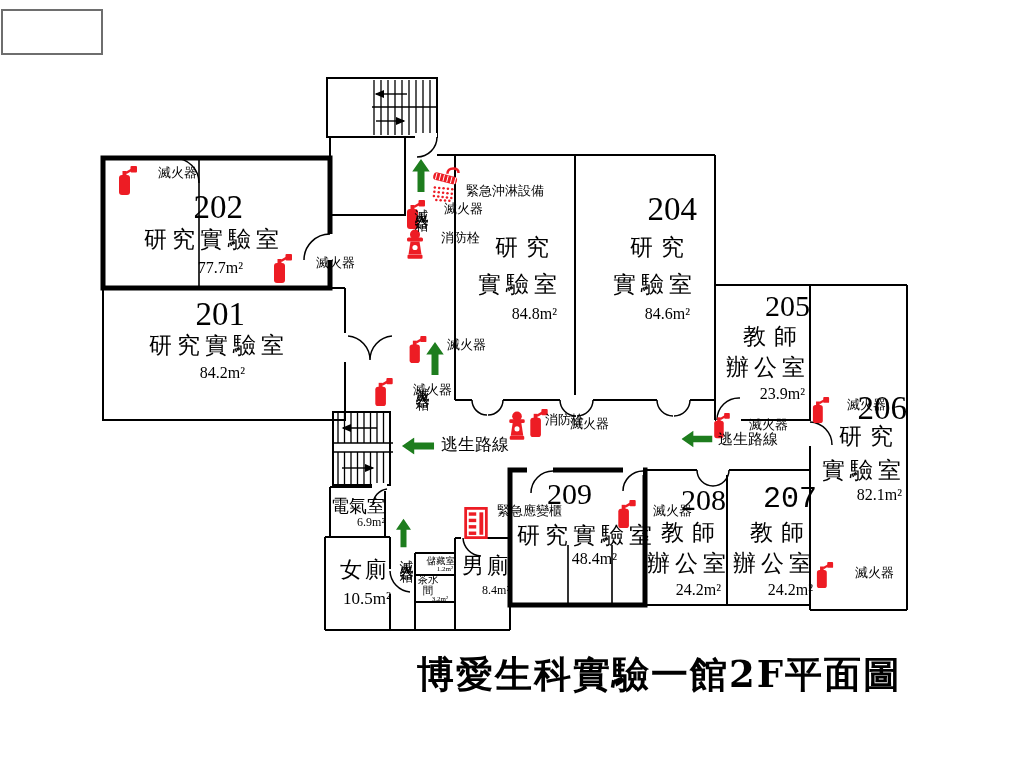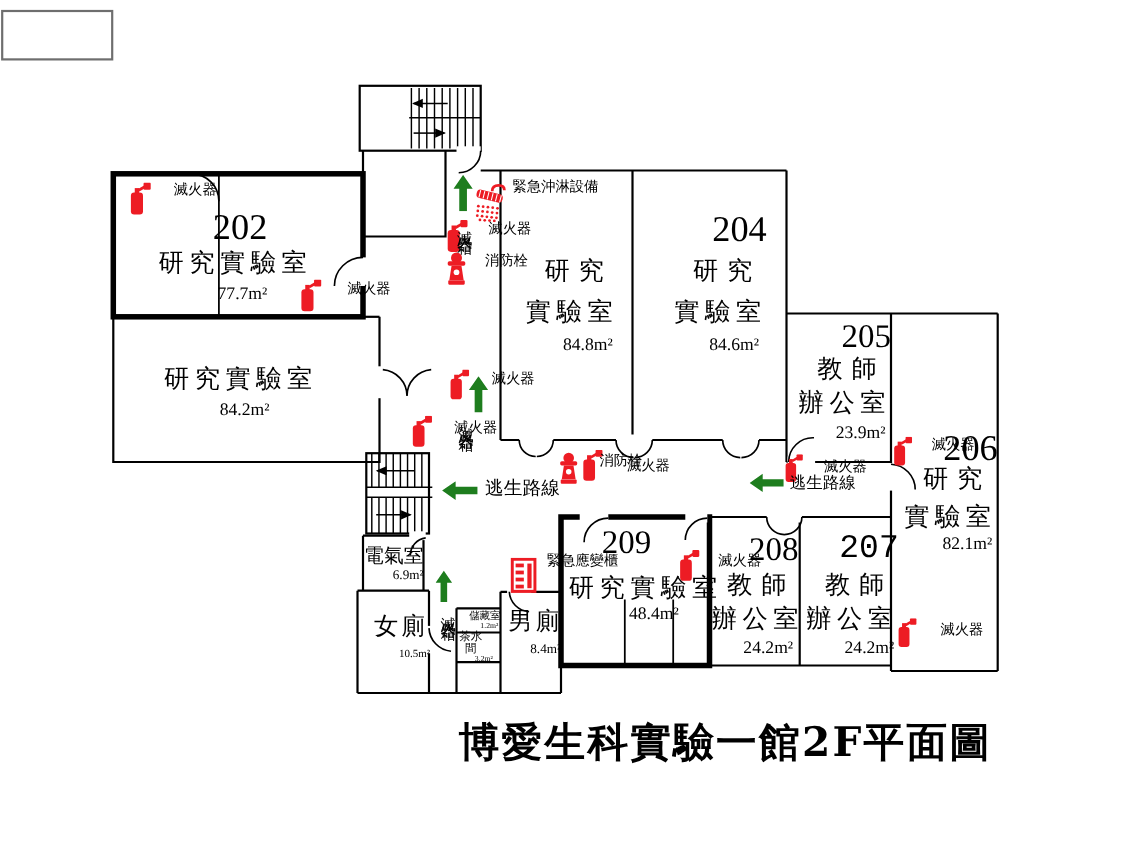--- a/index.html
+++ b/index.html
@@ -253,20 +253,21 @@
       <g transform="rotate(-90 697 439)">
           <use href="#ic-arrow" x="688.5" y="423.5" width="17" height="31"></use>
         </g>
     </g>
   </svg>
 
   <div class="txt num roomnum ctr" style="left:143px;top:190px;width:100px;">202</div>
   <div class="txt rname ctr" style="left:116px;top:227px;width:168px;">研究實驗室</div>
   <div class="txt area ctr" style="left:143px;top:260px;width:100px;">77.7m²</div>
 
+  <div class="txt num roomnum ctr" style="left:145px;top:297px;width:100px;">201</div>
   <div class="txt rname ctr" style="left:121px;top:333px;width:168px;">研究實驗室</div>
   <div class="txt area ctr" style="left:145px;top:365px;width:100px;">84.2m²</div>
 
   <div class="txt rname2 ctr" style="left:467px;top:235px;width:90px;">研究</div>
   <div class="txt rname ctr" style="left:462px;top:272px;width:100px;">實驗室</div>
   <div class="txt area ctr" style="left:467px;top:306px;width:90px;">84.8m²</div>
 
   <div class="txt num roomnum ctr" style="left:597px;top:192px;width:100px;">204</div>
   <div class="txt rname2 ctr" style="left:602px;top:235px;width:90px;">研究</div>
   <div class="txt rname ctr" style="left:597px;top:272px;width:100px;">實驗室</div>
@@ -293,34 +294,34 @@
   <div class="txt area ctr" style="left:636px;top:582px;width:85px;">24.2m²</div>
 
   <div class="txt num roomnum-sm ctr" style="left:492px;top:478px;width:100px;">209</div>
   <div class="txt rname ctr" style="left:505px;top:523px;width:152px;">研究實驗室</div>
   <div class="txt area ctr" style="left:527px;top:551px;width:90px;">48.4m²</div>
 
   <div class="txt ctr" style="left:331px;top:497px;width:54px;font-size:18px;">電氣室</div>
   <div class="txt ctr num" style="left:331px;top:516px;width:54px;font-size:12px;">6.9m²</div>
 
   <div class="txt ctr" style="left:328px;top:558px;width:62px;font-size:22px;letter-spacing:3px;">女廁</div>
-  <div class="txt ctr num" style="left:327px;top:590px;width:64px;font-size:10px;">10.5m²</div>
+  <div class="txt ctr num" style="left:327px;top:590px;width:64px;font-size:17px;">10.5m²</div>
 
   <div class="txt ctr" style="left:456px;top:554px;width:56px;font-size:22px;letter-spacing:3px;">男廁</div>
   <div class="txt ctr num" style="left:458px;top:584px;width:52px;font-size:12px;">8.4m²</div>
 
   <div class="txt ctr" style="left:417px;top:556px;width:38px;font-size:9.5px;">儲藏室</div>
   <div class="txt ctr num" style="left:419px;top:566px;width:34px;font-size:7px;">1.2m²</div>
 
   <div class="abs" style="left:415px;top:574px;width:26px;font-size:10.5px;line-height:1.05;text-align:center;white-space:normal;">茶水間</div>
   <div class="txt ctr num" style="left:414px;top:596px;width:34px;font-size:7px;">3.2m²</div>
 
   <div class="txt lbl" style="left:158px;top:166px;">滅火器</div>
   <div class="txt lbl" style="left:316px;top:256px;">滅火器</div>
-  <div class="txt lbl" style="left:466px;top:164px;">緊急沖淋設備</div>
+  <div class="txt lbl" style="left:466px;top:184px;">緊急沖淋設備</div>
   <div class="txt lbl" style="left:444px;top:202px;">滅火器</div>
   <div class="txt lbl" style="left:441px;top:231px;">消防栓</div>
   <div class="txt lbl" style="left:447px;top:338px;">滅火器</div>
   <div class="txt lbl" style="left:413px;top:383px;">滅火器</div>
   <div class="txt lbl" style="left:545px;top:413px;">消防栓</div>
   <div class="txt lbl" style="left:570px;top:417px;">滅火器</div>
   <div class="txt lbl" style="left:749px;top:418px;">滅火器</div>
   <div class="txt lbl15" style="left:718px;top:432px;">逃生路線</div>
   <div class="txt" style="left:441px;top:436px;font-size:17px;">逃生路線</div>
   <div class="txt lbl" style="left:847px;top:398px;">滅火器</div>

